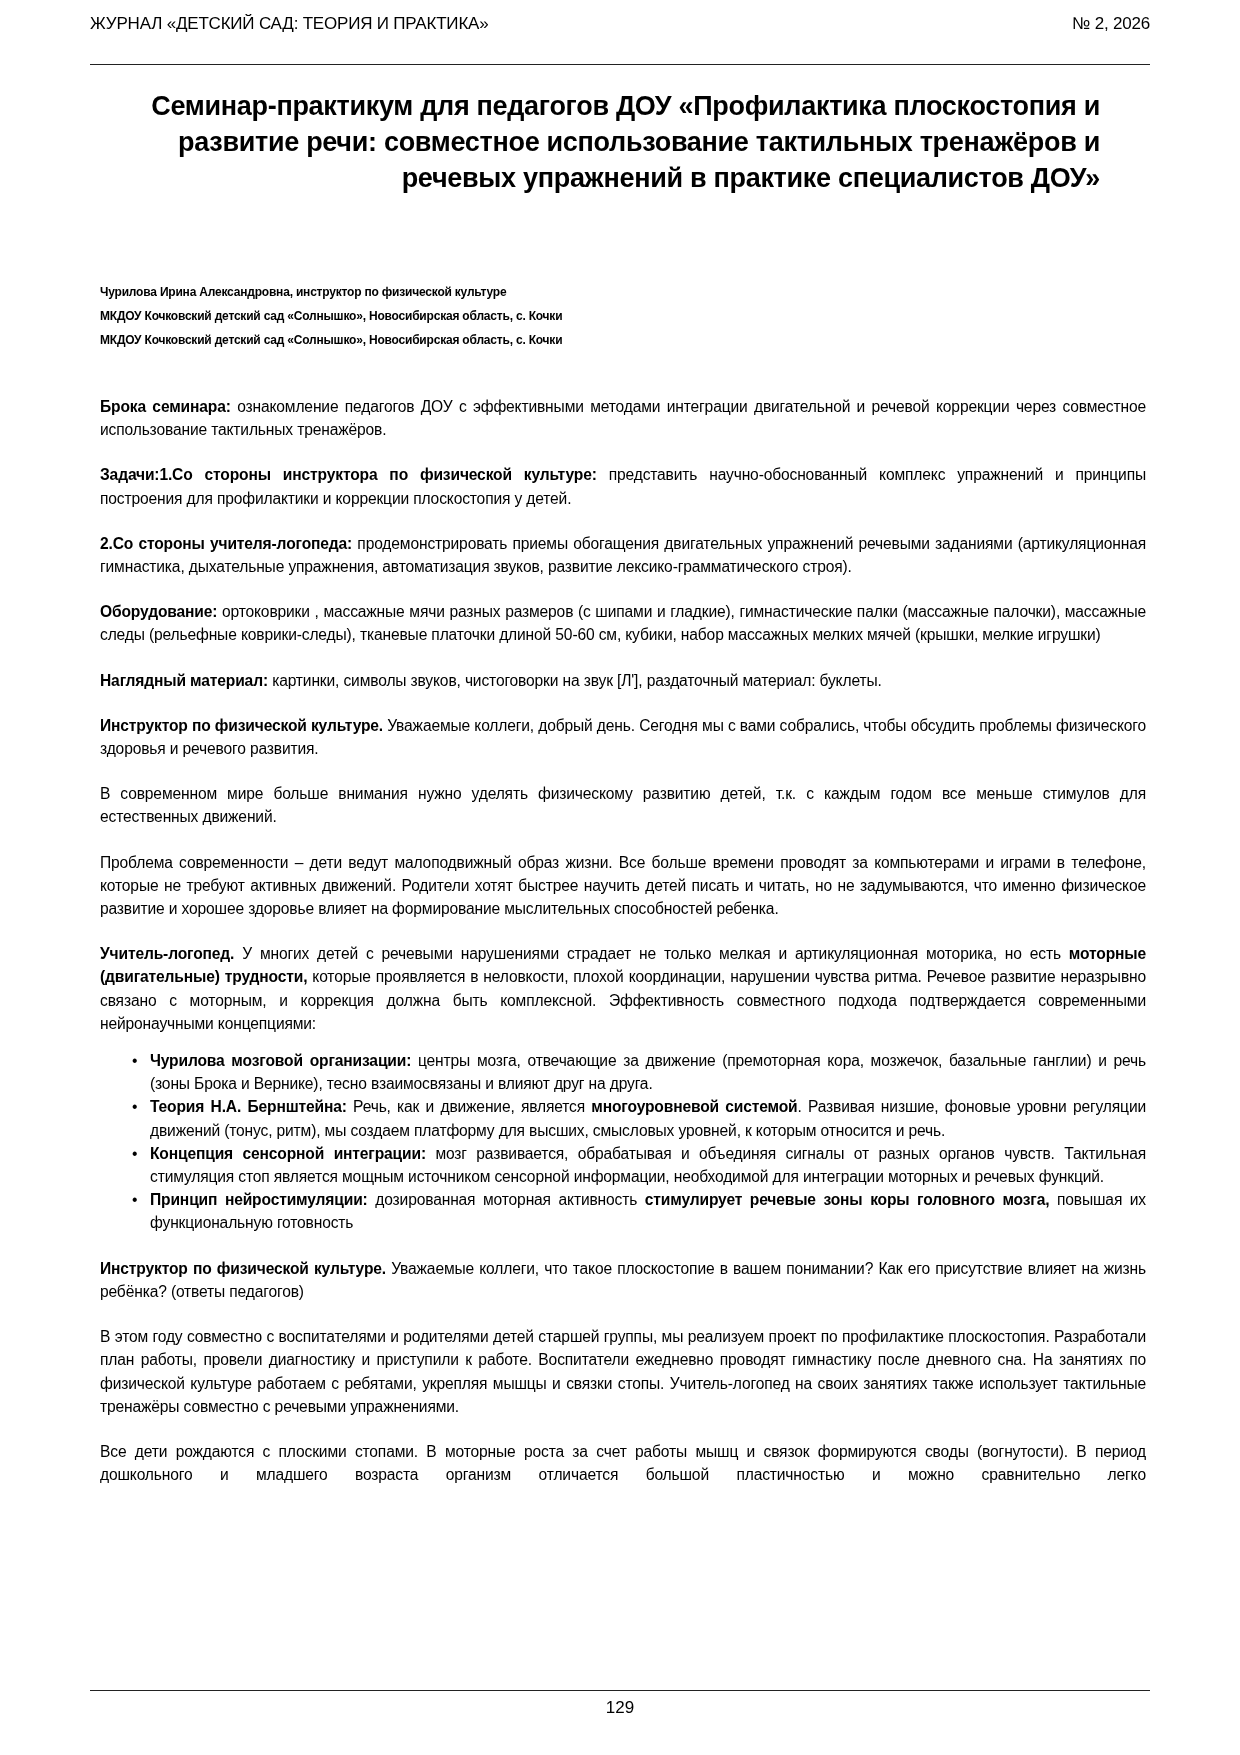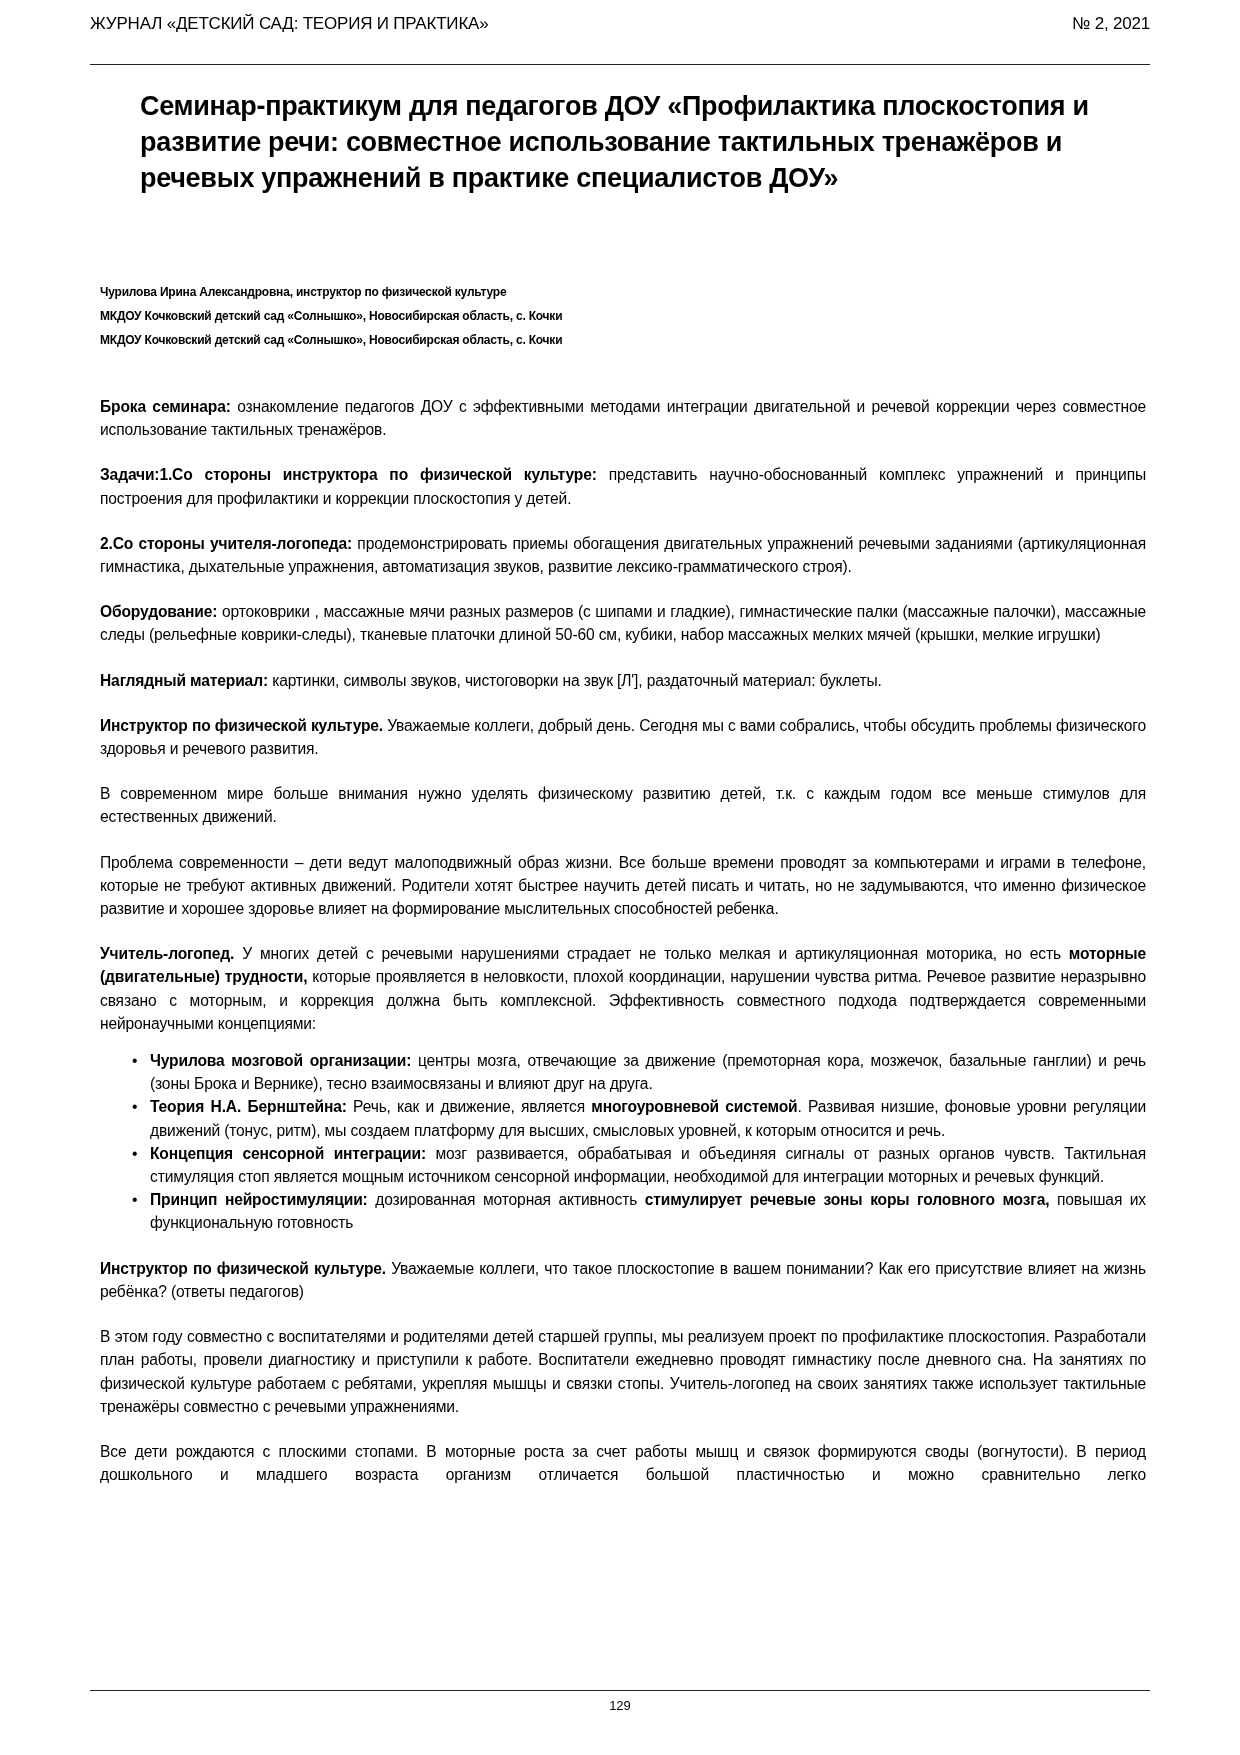--- a/index.html
+++ b/index.html
@@ -5,41 +5,41 @@
   html, body { margin: 0; padding: 0; background: #ffffff; }
   body { width: 1240px; height: 1755px; position: relative; overflow: hidden;
          font-family: "Liberation Sans", sans-serif; color: #000; }
   .header { position: absolute; left: 90px; right: 90px; top: 14px; height: 40px;
             font-size: 17px; letter-spacing: -0.2px; }
   .header .jtitle { position: absolute; left: 0; top: 0; }
   .header .issue { position: absolute; right: 0; top: 0; }
   .rule-top { position: absolute; left: 90px; right: 90px; top: 64px; height: 0;
               border-top: 1.5px solid #222; }
   .title { position: absolute; left: 140px; right: 140px; top: 88px;
-           text-align: left; font-weight: bold; font-size: 27px; line-height: 36px;
+           text-align: right; font-weight: bold; font-size: 27px; line-height: 36px;
            letter-spacing: -0.3px; }
   .authors { position: absolute; left: 100px; top: 280px; width: 900px;
              font-weight: bold; font-size: 12px; line-height: 24px; letter-spacing: -0.2px; }
   .content { position: absolute; left: 100px; width: 1046px; top: 395px;
              font-size: 15.6px; line-height: 23.2px; letter-spacing: -0.15px; }
   .content p { margin: 0 0 22px 0; text-align: justify; }
   .content b { font-weight: bold; }
   ul.concepts { margin: 0 0 22px 0; padding-left: 50px; list-style: none; }
   ul.concepts li { position: relative; text-align: justify; }
   ul.concepts li .bullet { position: absolute; left: -18px; top: 0; }
   .rule-bottom { position: absolute; left: 90px; right: 90px; top: 1690px; height: 0;
                  border-top: 1.5px solid #222; }
-  .pageno { position: absolute; left: 0; right: 0; top: 1698px; text-align: center; font-size: 13px; }
+  .pageno { position: absolute; left: 0; right: 0; top: 1698px; text-align: center; font-size: 17px; }
 </style>
 </head>
 <body>
 
 <div class="header">
   <span class="jtitle">ЖУРНАЛ «ДЕТСКИЙ САД: ТЕОРИЯ И ПРАКТИКА»</span>
-  <span class="issue">№ 2, 2021</span>
+  <span class="issue">№ 2, 2026</span>
 </div>
 <div class="rule-top"></div>
 
 <h1 class="title" style="margin:0;">Семинар-практикум для педагогов ДОУ «Профилактика плоскостопия и развитие речи: совместное использование тактильных тренажёров и речевых упражнений в практике специалистов ДОУ»</h1>
 
 <div class="authors">
   <div>Чурилова Ирина Александровна, инструктор по физической культуре</div>
   <div>МКДОУ Кочковский детский сад «Солнышко», Новосибирская область, с. Кочки</div>
   <div>МКДОУ Кочковский детский сад «Солнышко», Новосибирская область, с. Кочки</div>
 </div>

